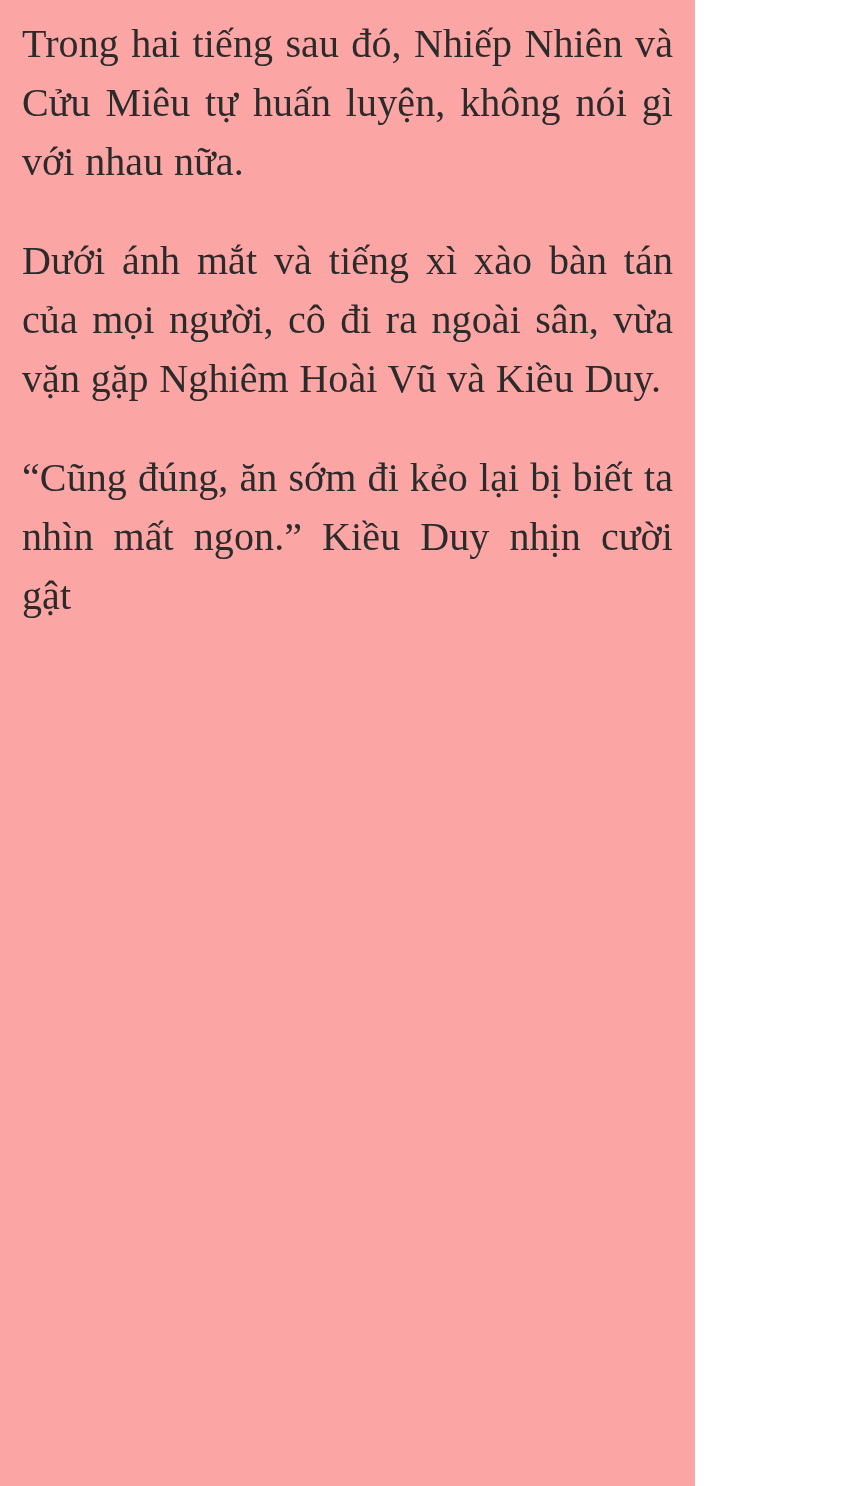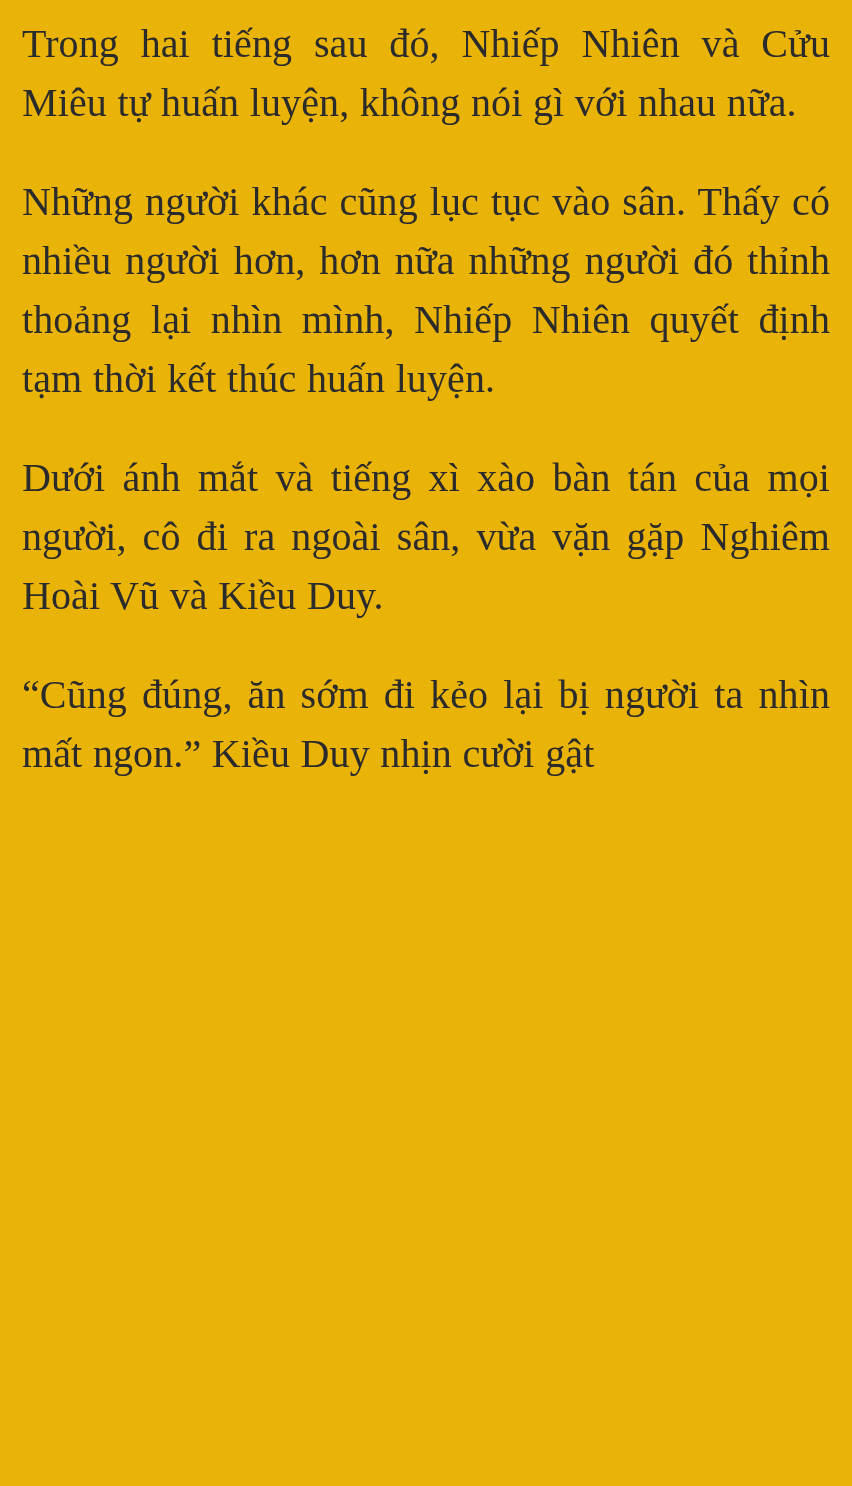--- a/index.html
+++ b/index.html
@@ -6,25 +6,25 @@
     margin: 0;
     padding: 0;
     background: #ffffff;
   }
   body {
     width: 852px;
     min-height: 1486px;
     font-family: "Liberation Serif", "DejaVu Serif", serif;
   }
   .page {
-    width: 852px;
+    width: 695px;
     min-height: 1486px;
     box-sizing: border-box;
     padding: 14px 22px 0 22px;
-    background: #eab308;
+    background: #fca5a5;
   }
   .reader-body {
     display: block;
   }
   .para {
     color: #2b2b2b;
     font-size: 40px;
     line-height: 59px;
     text-align: justify;
     text-justify: inter-word;
@@ -35,17 +35,16 @@
   .para:last-child {
     margin-bottom: 0;
   }
 </style>
 </head>
 <body>
 
 <div class="page">
   <div class="reader-body">
     <p class="para">Trong hai tiếng sau đó, Nhiếp Nhiên và Cửu Miêu tự huấn luyện, không nói gì với nhau nữa.</p>
-    <p class="para">Những người khác cũng lục tục vào sân. Thấy có nhiều người hơn, hơn nữa những người đó thỉnh thoảng lại nhìn mình, Nhiếp Nhiên quyết định tạm thời kết thúc huấn luyện.</p>
     <p class="para">Dưới ánh mắt và tiếng xì xào bàn tán của mọi người, cô đi ra ngoài sân, vừa vặn gặp Nghiêm Hoài Vũ và Kiều Duy.</p>
-    <p class="para">“Cũng đúng, ăn sớm đi kẻo lại bị người ta nhìn mất ngon.” Kiều Duy nhịn cười gật</p>
+    <p class="para">“Cũng đúng, ăn sớm đi kẻo lại bị biết ta nhìn mất ngon.” Kiều Duy nhịn cười gật</p>
   </div>
 </div>
 
 </body></html>

